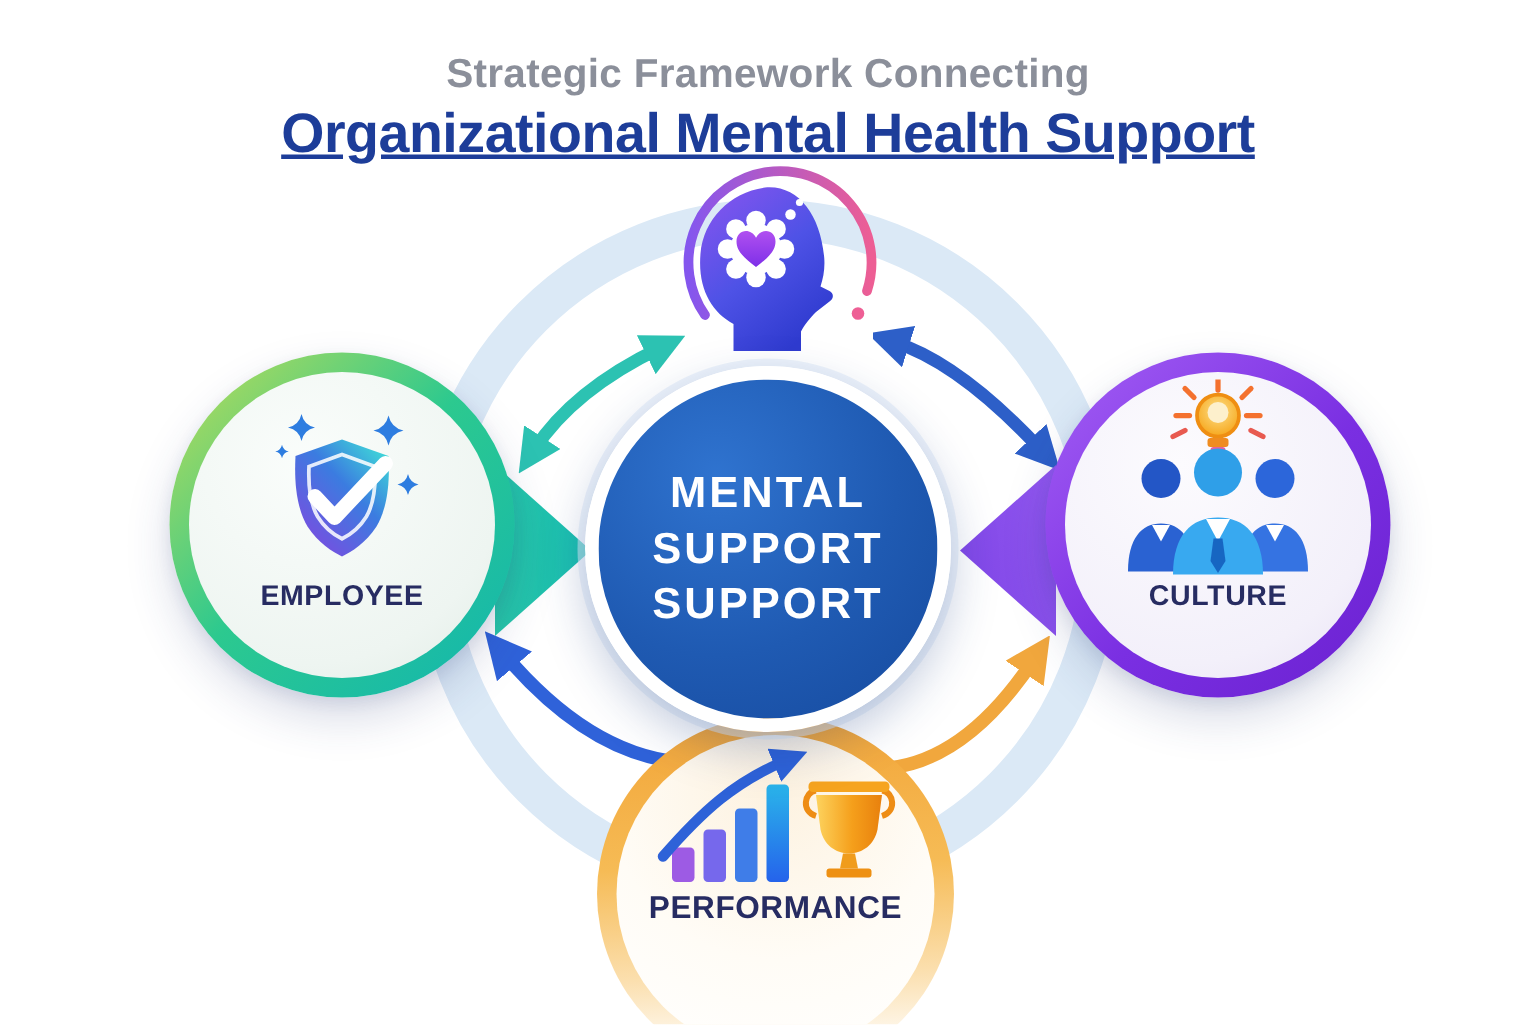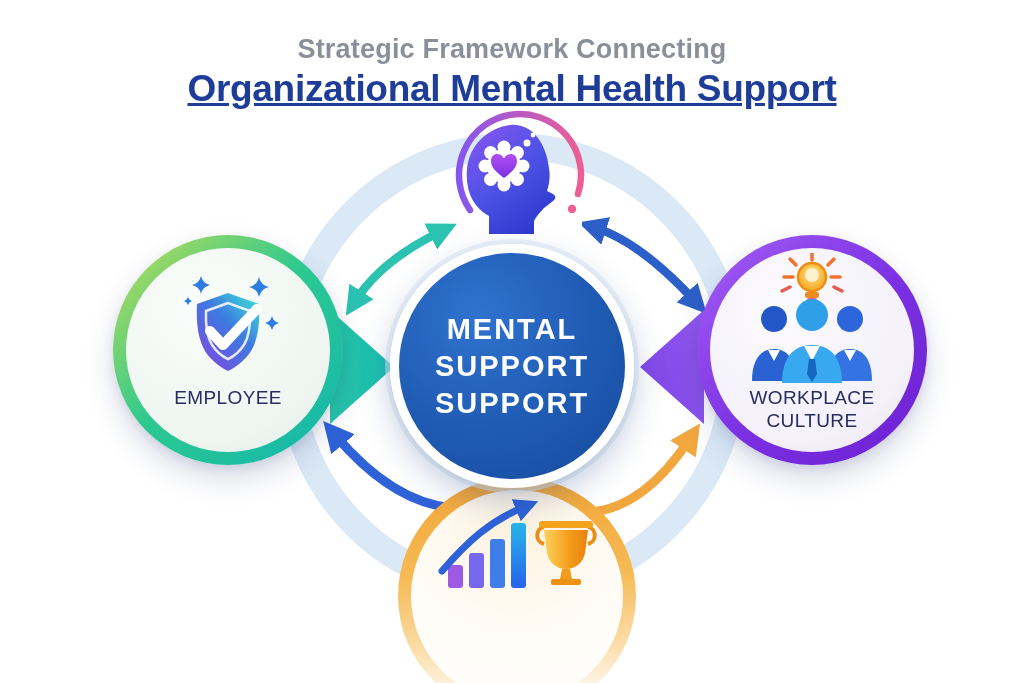--- a/index.html
+++ b/index.html
@@ -23,21 +23,21 @@
   .node{position:absolute;width:230px;height:230px;border-radius:50%;z-index:3;
         box-shadow:0 14px 30px rgba(44,62,120,.18), 0 4px 10px rgba(44,62,120,.10);}
   .node .inner{position:absolute;inset:13px;border-radius:50%;}
   .node-left{left:113px;top:235px;background:linear-gradient(135deg,#c3dd55 0%,#2cc98f 48%,#12b5b0 100%);}
   .node-left .inner{background:radial-gradient(circle at 38% 30%,#fafdfb 0%,#eef5f1 70%,#e1ece6 100%);}
   .node-right{left:697px;top:235px;background:linear-gradient(135deg,#a45ff5 0%,#7a2fe2 55%,#6b21d0 100%);}
   .node-right .inner{background:radial-gradient(circle at 38% 30%,#fcfbfe 0%,#f3f0fa 70%,#e8e2f4 100%);}
   .node-bottom{left:398px;top:477px;width:238px;height:238px;box-shadow:none;
                background:linear-gradient(178deg,#f2a437 0%,#f6bb55 42%,#fbdfae 72%,rgba(255,255,255,0) 94%);}
   .node-bottom .inner{background:radial-gradient(circle at 50% 18%,#fdf2e0 0%,#fffcf6 55%,#ffffff 100%);}
-  .node-label{position:absolute;left:0;width:100%;text-align:center;color:#272c62;font-weight:400;
+  .node-label{position:absolute;left:0;width:100%;text-align:center;color:#272c62;font-weight:700;
               line-height:1.2;letter-spacing:.4px;z-index:2;}
   .node-left  .node-label{top:152px;font-size:19px;}
   .node-right .node-label{top:152px;font-size:19px;}
   .node-bottom .node-label{top:116px;font-size:21px;}
   .node-icon{position:absolute;z-index:1;}
   
   .pointer{position:absolute;width:64px;height:114px;z-index:2;}
   .pointer-left{left:330px;top:310px;background:linear-gradient(90deg,#27c6a7,#1abfb3);
                 clip-path:polygon(0 0,100% 50%,0 100%);}
   .pointer-right{left:640px;top:310px;background:linear-gradient(250deg,#9257f0,#7e45e6);
@@ -192,21 +192,20 @@
         <path d="M91 128 C91 106 100 96 113 96 C126 96 135 106 135 128 Z" fill="#3573e2"></path>
         <circle cx="113" cy="66" r="13" fill="#2c66da"></circle>
         <path d="M107 97 L113 108 L119 97 Z" fill="#ffffff"></path>
         <path d="M45 130 C45 104 57 92 75 92 C93 92 105 104 105 130 Z" fill="#38a9f0"></path>
         <circle cx="75" cy="62" r="16" fill="#2f9fe8"></circle>
         <path d="M67 93 L75 108 L83 93 Z" fill="#ffffff"></path>
         <path d="M72 106 L78 106 L80 121 L75 129 L70 121 Z" fill="#1766c2"></path>
       </g>
     </svg>
     <div class="node-label">
-      <div>WORKPLACE</div>
       <div>CULTURE</div>
     </div>
   </div>
 
   <div class="node node-bottom">
     <div class="inner"></div>
     <svg class="node-icon" style="left:40px;top:16px;" width="160" height="100" viewBox="0 0 160 100">
       <defs>
         <linearGradient id="barg" x1="0" y1="0" x2="0" y2="1">
           <stop offset="0" stop-color="#2ab5ea"></stop>
@@ -229,16 +228,17 @@
       <g>
         <path d="M106 34 C98 35 96 48 106 51" fill="none" stroke="#ee8d15" stroke-width="4"></path>
         <path d="M150 34 C158 35 160 48 150 51" fill="none" stroke="#ee8d15" stroke-width="4"></path>
         <rect x="101" y="28" width="54" height="7" rx="3" fill="#f6a41f"></rect>
         <path d="M106 37 L150 37 L147 60 C145 70 137 76 128 76 C119 76 111 70 109 60 Z" fill="url(#cupg)"></path>
         <path d="M124 76 L122 86 L134 86 L132 76 Z" fill="#f09c1c"></path>
         <rect x="113" y="86" width="30" height="6" rx="2" fill="#ee9012"></rect>
       </g>
     </svg>
     <div class="node-label">
+      <div>PERFORMANCE</div>
     </div>
   </div>
 
 </div>
 
 </body></html>

